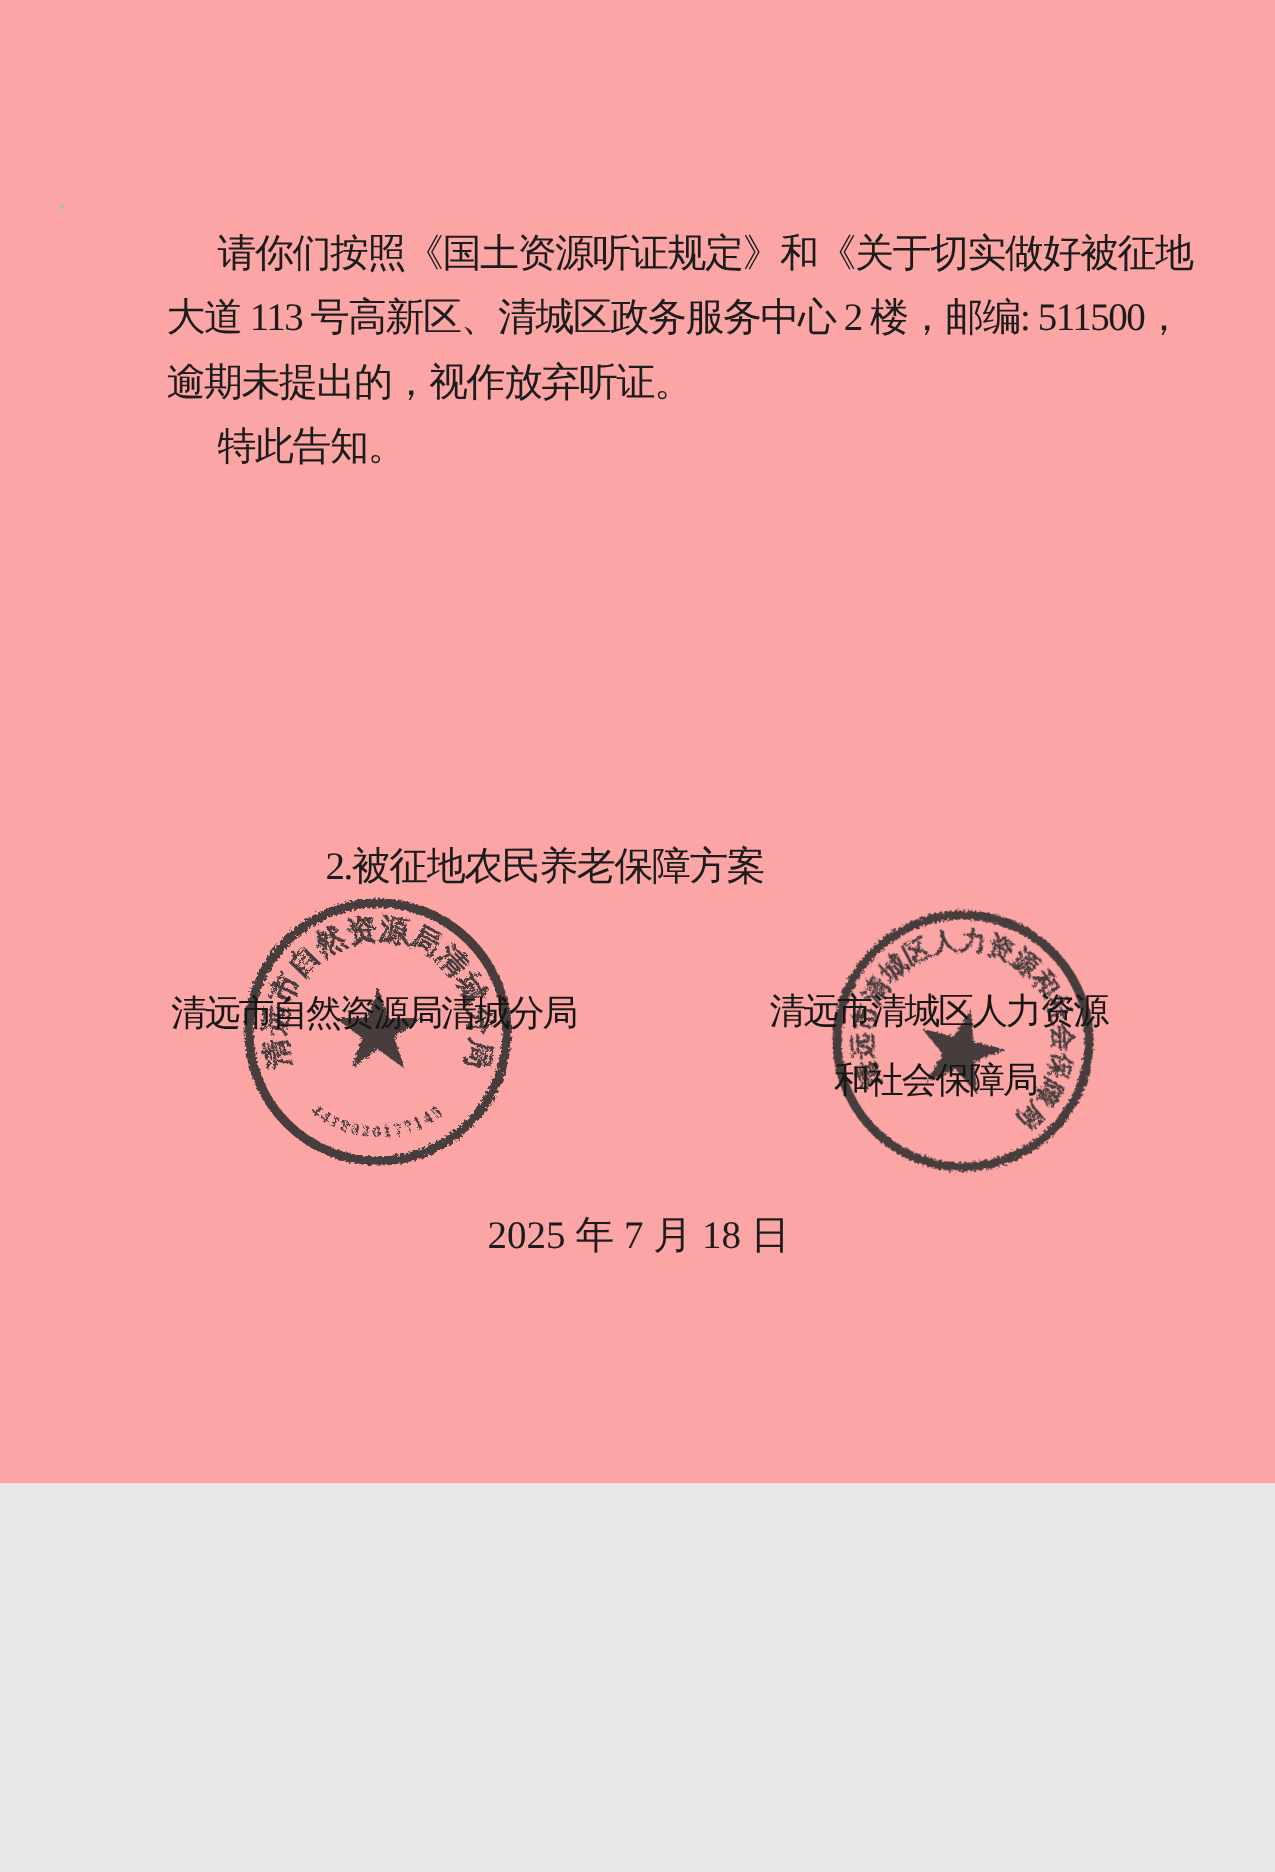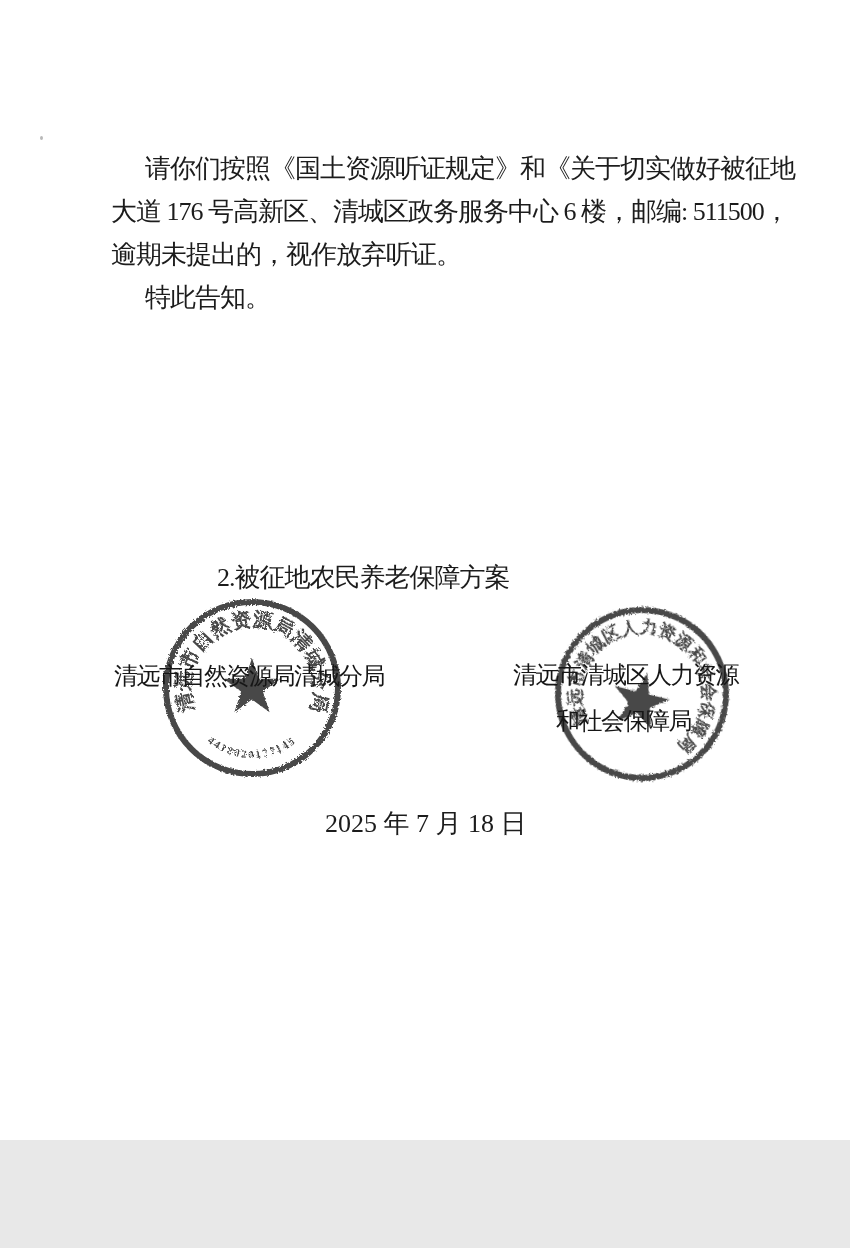--- a/index.html
+++ b/index.html
@@ -3,22 +3,22 @@
 <meta charset="utf-8">
 <style>
   html, body {
     margin: 0;
     padding: 0;
     background: #e8e8e8;
   }
   .page {
     position: relative;
     width: 850px;
-    height: 1140px;
-    background: #ffffff;
+    height: 989px;
+    background: #fca5a5;
     overflow: hidden;
     font-family: "Liberation Serif", "DejaVu Serif", serif;
     color: #1c1c1c;
   }
   
   .body-text {
     position: absolute;
     left: 111px;
     top: 147px;
     width: 690px;
@@ -93,21 +93,21 @@
 </style>
 </head>
 <body>
 
 <div class="page">
 
   <div class="speck"></div>
 
   <div class="body-text">
     <span class="bline indent">请你们按照《国土资源听证规定》和《关于切实做好被征地</span>
-    <span class="bline">大道 176 号高新区、清城区政务服务中心 6 楼，邮编: 511500，</span>
+    <span class="bline">大道 113 号高新区、清城区政务服务中心 2 楼，邮编: 511500，</span>
     <span class="bline">逾期未提出的，视作放弃听证。</span>
     <span class="bline indent">特此告知。</span>
   </div>
 
   <div id="attach2" class="attach-line">2.被征地农民养老保障方案</div>
 
   <svg width="0" height="0" style="position:absolute">
     <defs>
       <filter id="stampRough" x="-10%" y="-10%" width="120%" height="120%">
         <feTurbulence type="fractalNoise" baseFrequency="0.55" numOctaves="2" result="n"></feTurbulence>

